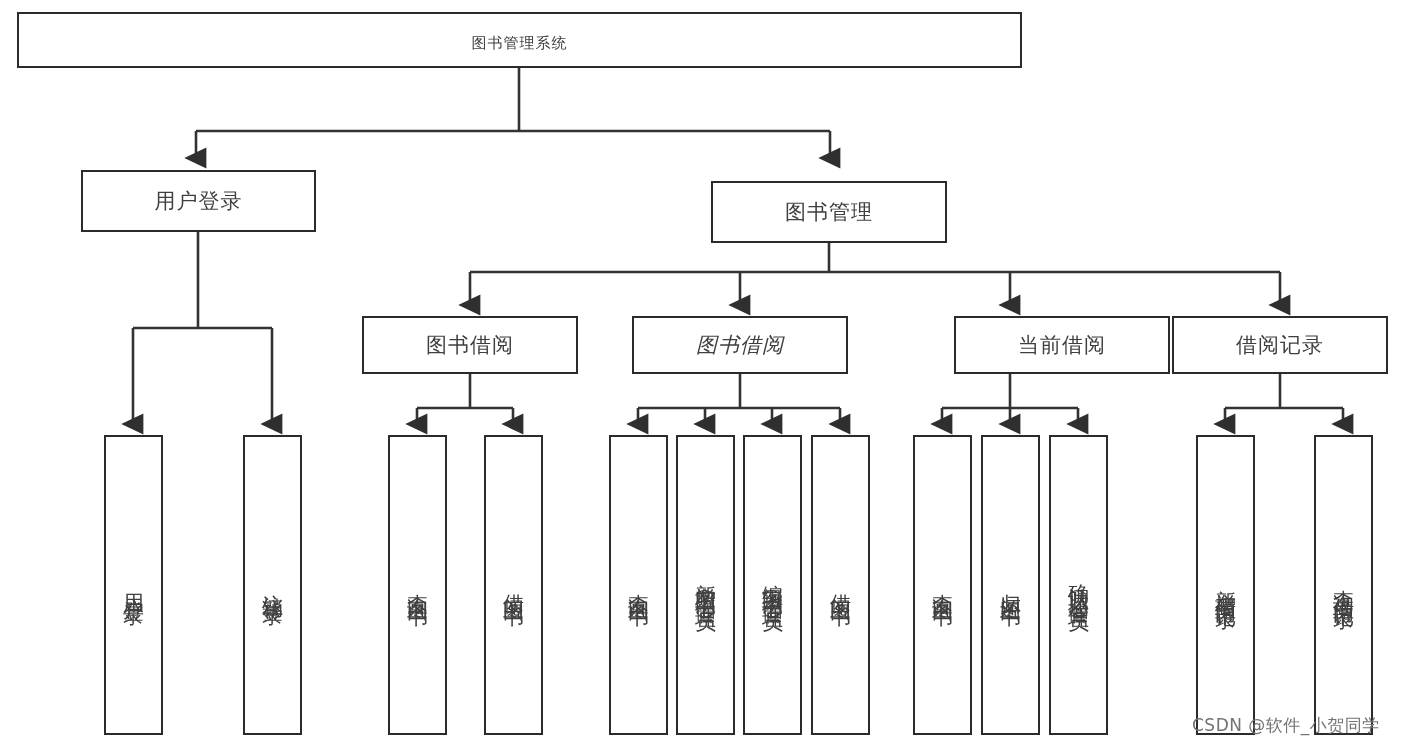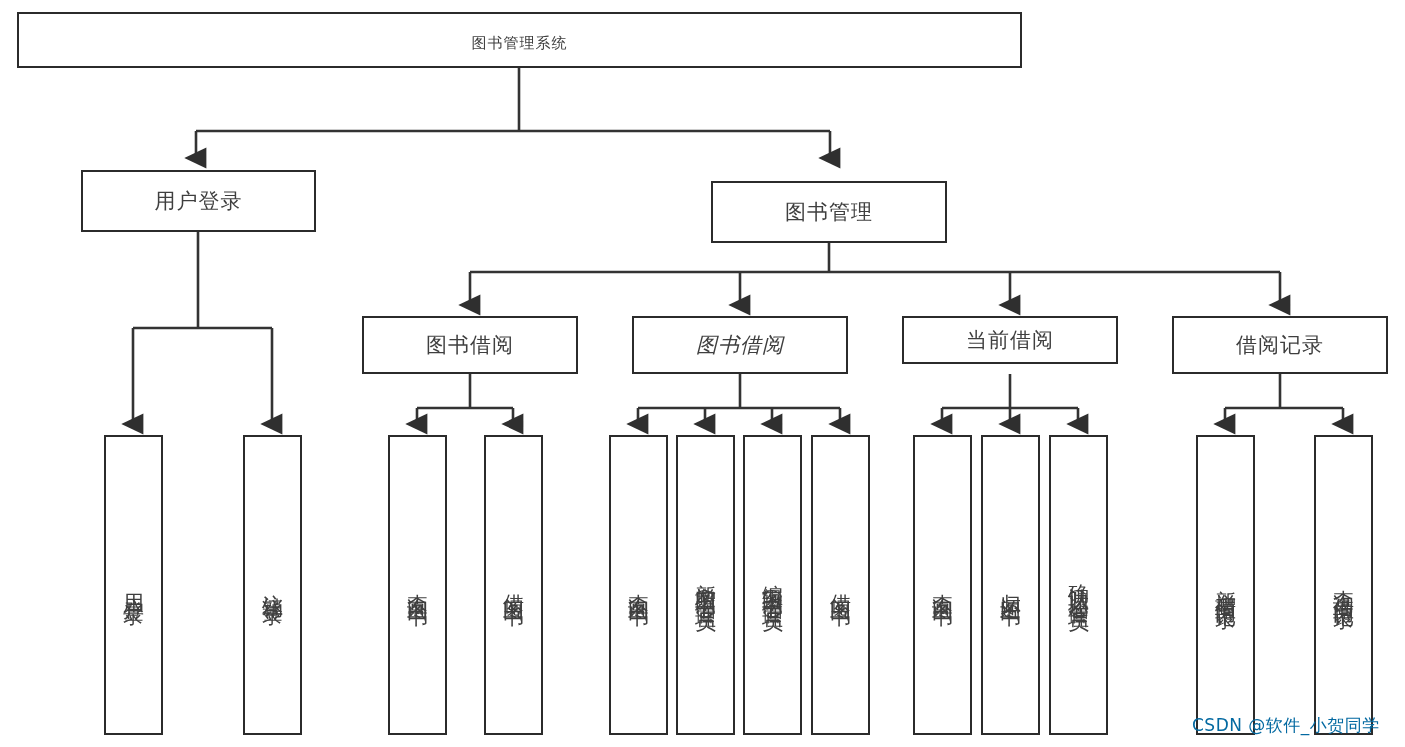--- a/index.html
+++ b/index.html
@@ -48,21 +48,21 @@
     text-orientation: upright;
     letter-spacing: 4px;
     font-size: 21px;
   }
   .node.root .node-label { font-size: 15px; margin-top: 8px; }
   .watermark {
     position: absolute;
     left: 1192px;
     top: 714px;
     font-size: 17px;
-    color: #0369a1;
+    color: #737373;
     letter-spacing: 0.5px;
     white-space: nowrap;
     user-select: none;
   }
 </style>
 </head>
 <body>
 
 <div id="diagram-root">
 
@@ -128,21 +128,21 @@
   <div class="node" style="left:711px; top:181px; width:236px; height:62px;">
     <span class="node-label">图书管理</span>
   </div>
 
   <div class="node" style="left:362px; top:316px; width:216px; height:58px;">
     <span class="node-label">图书借阅</span>
   </div>
   <div class="node" style="left:632px; top:316px; width:216px; height:58px;font-style:italic;">
     <span class="node-label">图书借阅</span>
   </div>
-  <div class="node" style="left:902px; top:316px; width:216px; height:48px;">
+  <div class="node" style="left:954px; top:316px; width:216px; height:58px;">
     <span class="node-label">当前借阅</span>
   </div>
   <div class="node" style="left:1172px; top:316px; width:216px; height:58px;">
     <span class="node-label">借阅记录</span>
   </div>
 
   <div class="node vertical" style="left:104px; top:435px; width:59px; height:300px;">
     <span class="node-label">用户登录</span>
   </div>
   <div class="node vertical" style="left:243px; top:435px; width:59px; height:300px;">

